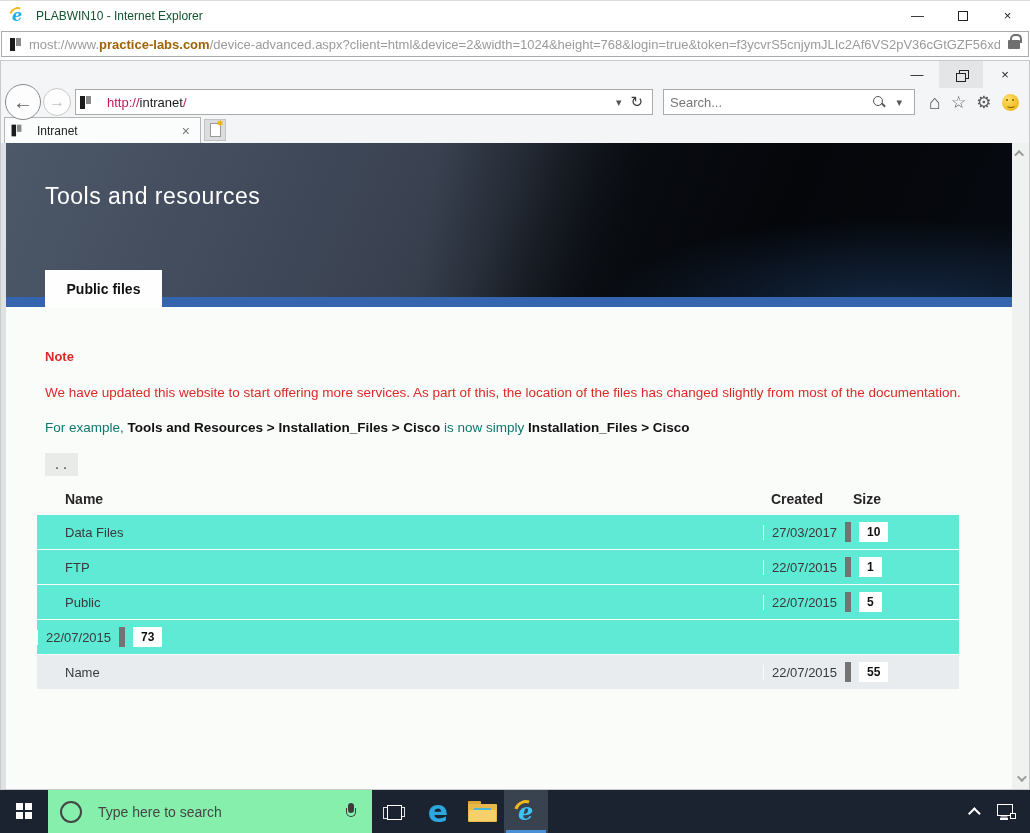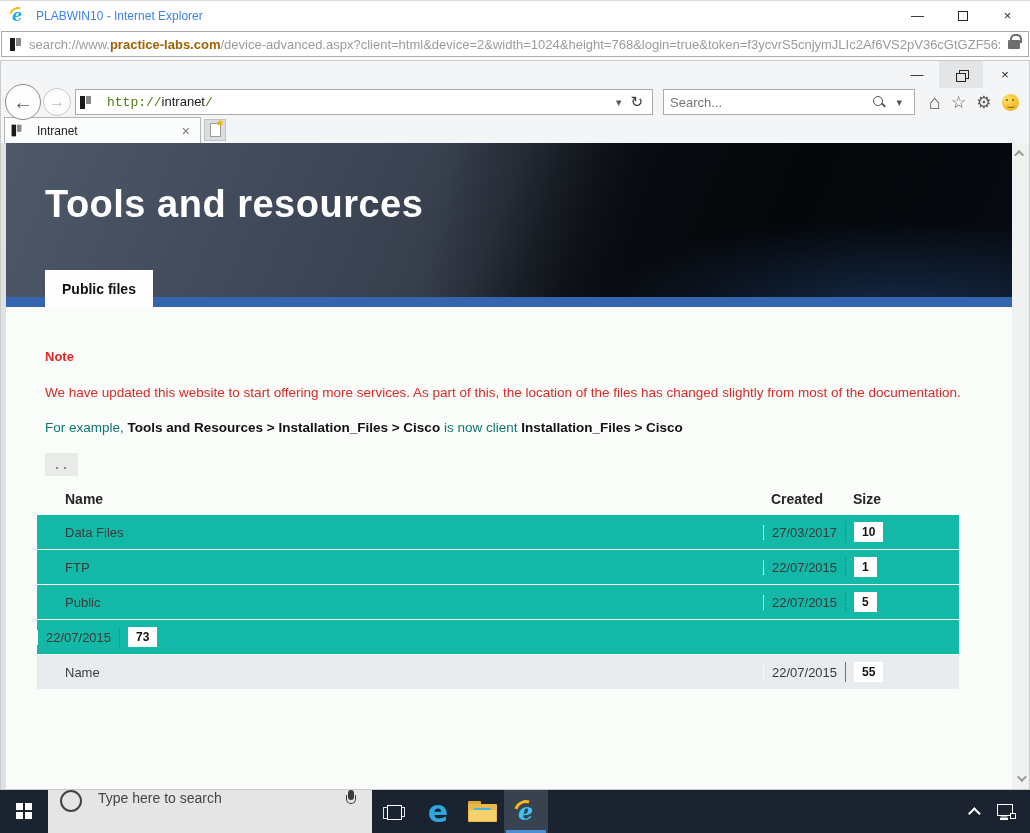--- a/index.html
+++ b/index.html
@@ -7,21 +7,21 @@
   .screen { position:relative; width:1030px; height:833px; background:#fff; overflow:hidden;
             font-family:"Liberation Sans", sans-serif; }
 
   
   .outer-titlebar { position:absolute; left:0; top:0; width:1030px; height:30px; background:#fff;
                     display:flex; align-items:center; border-top:1px solid #dcdcdc; }
   .ie-logo { position:relative; width:18px; height:18px; margin-left:9px; display:inline-block; }
   .ie-logo .e { position:absolute; left:3px; top:-1px; font:italic bold 16px "DejaVu Serif", serif; color:#1caee4; }
   .ie-logo::after { content:''; position:absolute; inset:0; border:2px solid transparent;
                     border-top-color:#f2b81c; border-radius:50%; transform:rotate(-28deg); }
-  .outer-title { margin-left:9px; font-size:12px; color:#3b82f6; }
+  .outer-title { margin-left:9px; font-size:12px; color:#14532d; }
   .outer-controls { margin-left:auto; display:flex; align-items:center; height:100%; }
   .octl { width:45px; height:100%; display:flex; align-items:center; justify-content:center;
           color:#222; font-size:13px; cursor:default; }
   .octl .maxbox { width:10px; height:10px; border:1px solid #222; display:block; }
 
   .outer-addressbar { position:absolute; left:0; top:30px; width:1030px; height:29px; background:#fff; }
   .outer-url-box { position:absolute; left:1px; right:1px; top:1px; bottom:2px; border:1px solid #ababab;
                    background:#fff; display:flex; align-items:center; padding:0 8px; }
   .pl-favicon { position:relative; width:11px; height:13px; margin-right:8px; flex:0 0 auto; }
   .pl-favicon::before { content:''; position:absolute; left:0; top:0; width:5px; height:13px; background:#1b1b1b; }
@@ -43,21 +43,21 @@
   .restore-glyph::before { content:''; position:absolute; left:3px; top:0; width:8px; height:7px; border:1px solid #222; background:#e4e5e6; }
   .restore-glyph::after  { content:''; position:absolute; left:0; top:3px; width:8px; height:7px; border:1px solid #222; background:#e4e5e6; }
 
   .nav-row { position:absolute; left:0; top:26px; width:1028px; height:30px; display:flex; align-items:center; }
   .nav-btn { border-radius:50%; display:flex; align-items:center; justify-content:center; background:#fdfdfd; }
   .back-btn { width:36px; height:36px; margin-left:4px; border:1px solid #8a8a8a; color:#5c5c5c; font-size:20px; z-index:2; }
   .fwd-btn  { width:28px; height:28px; margin-left:2px; border:1px solid #c9c9c9; color:#c0c0c0; font-size:16px; }
   .addr-field { display:flex; align-items:center; width:578px; height:26px; margin-left:4px;
                 border:1px solid #ababab; background:#fff; padding:0 4px; }
   .addr-text { flex:1; font-size:13px; white-space:nowrap; }
-  .addr-text .dim { color:#4d7c0f;font-family:Liberation Mono, monospace; }
+  .addr-text .dim { color:#be185d; }
   .addr-text .host { color:#1b1b1b; }
   .addr-caret { color:#555; font-size:11px; padding:0 6px; }
   .addr-refresh { color:#3c3c3c; font-size:15px; padding:0 5px 0 3px; }
   .search-field { display:flex; align-items:center; width:252px; height:26px; margin-left:10px;
                   border:1px solid #ababab; background:#fff; padding:0 6px; }
   .search-input { flex:1; border:none; outline:none; font-size:13px; color:#666; background:transparent;
                   font-family:"Liberation Sans", sans-serif; }
   .mag { position:relative; width:14px; height:14px; margin-right:4px; }
   .mag::before { content:''; position:absolute; left:1px; top:1px; width:8px; height:8px;
                  border:1.5px solid #555; border-radius:50%; }
@@ -86,58 +86,58 @@
   
   .viewport { position:absolute; left:0; top:82px; width:1028px; height:646px; background:#fafcfa; }
   .page { position:absolute; left:0; top:0; right:17px; bottom:0; border-left:5px solid #dfe2e4; background:#fafcfa; overflow:hidden; }
 
   .hero { position:absolute; left:0; top:0; right:0; height:154px;
           background:
             radial-gradient(ellipse 420px 130px at 88% 108%, rgba(45,95,160,.38), transparent 70%),
             linear-gradient(100deg, transparent 42%, rgba(4,6,10,.75) 62%),
             linear-gradient(113deg, #4d5869 0%, #424c5d 22%, #3a4251 40%, #333b48 49%, #161b23 60%, #07090d 75%, #0a0e15 90%, #0f1a2a 100%);
         }
-  .hero-title { position:absolute; left:39px; top:40px; color:#fff; font-size:38px; font-weight:bold; letter-spacing:.5px; }
+  .hero-title { position:absolute; left:39px; top:40px; color:#fff; font-size:23px; font-weight:normal; letter-spacing:.5px; }
   .bluestripe { position:absolute; left:0; right:0; top:154px; height:10px; background:#3465ae; }
-  .pf-tab { position:absolute; left:39px; top:127px; width:108px; height:38px; background:#fdfefd;
+  .pf-tab { position:absolute; left:39px; top:127px; width:117px; height:38px; background:#fdfefd;
             display:flex; align-items:center; justify-content:center; font-size:14px; font-weight:bold; color:#111; z-index:3; }
 
   .content { position:absolute; left:0; right:0; top:164px; bottom:0; background:#fafcfa; }
   .note-heading { position:absolute; left:39px; top:42px; color:#da2a27; font-weight:bold; font-size:13px; }
   .note-body { position:absolute; left:39px; top:78px; right:40px; color:#da2a27; font-size:13.5px; }
   .example-line { position:absolute; left:39px; top:113px; right:40px; font-size:13.5px; }
   .example-line .red { color:#0f766e; }
   .example-line .bold { color:#111; font-weight:bold; }
   .updir-btn { position:absolute; left:39px; top:146px; width:33px; height:23px; background:#e9ebe9;
                color:#555; font-size:11px; font-weight:bold; display:flex; align-items:center; justify-content:center; letter-spacing:1px; }
 
   .filetable { position:absolute; left:31px; top:176px; width:922px; font-size:13px; }
   .thead { display:flex; height:32px; align-items:center; font-weight:bold; color:#262626; font-size:14px; }
-  .trow { display:flex; height:34px; align-items:center; background:#14b8a6; margin-bottom:1px; color:#3a3a3a; }
+  .trow { display:flex; height:34px; align-items:center; background:#5eead4; margin-bottom:1px; color:#3a3a3a; }
   .trow:last-child { background:#e9ecee; }
   .col-name { width:726px; padding-left:28px; }
   .col-created { width:82px; padding-left:8px; border-left:1px solid #fafcfa; }
-  .col-size { width:114px; padding-left:8px; border-left:1px solid #737373; }
+  .col-size { width:114px; padding-left:8px; border-left:6px solid #737373; }
   .size-badge { display:inline-block; background:#fff; padding:3px 8px; font-weight:bold; font-size:12px; color:#111; }
 
   
   .scrollbar { position:absolute; right:0; top:0; width:17px; height:646px; background:#f0f1f1; }
   .scroll-btn { position:absolute; left:0; width:17px; height:17px; display:flex; align-items:center; justify-content:center; }
   .scroll-btn.up { top:2px; } .scroll-btn.down { bottom:2px; }
   .chev { width:7px; height:7px; border-left:2px solid #9a9a9a; border-top:2px solid #9a9a9a; }
   .chev.up { transform:rotate(45deg) translateY(2px); }
   .chev.down { transform:rotate(225deg) translateY(2px); }
 
   
   .taskbar { position:absolute; left:0; top:790px; width:1030px; height:43px; background:#1c2330; display:flex; align-items:center; }
   .start-btn { width:48px; height:43px; display:flex; align-items:center; justify-content:center; }
   .win-logo { width:17px; height:17px;
               background-image:linear-gradient(#fff,#fff),linear-gradient(#fff,#fff),linear-gradient(#fff,#fff),linear-gradient(#fff,#fff);
               background-size:7px 7px; background-position:0 0,9px 0,0 9px,9px 9px; background-repeat:no-repeat; }
-  .tb-search { width:324px; height:43px; background:#e5e5e5; display:flex; align-items:flex-start; padding:0 12px; }
+  .tb-search { width:324px; height:43px; background:#86efac; display:flex; align-items:center; padding:0 12px; }
   .cortana-circle { width:22px; height:22px; border:2px solid #444; border-radius:50%; flex:0 0 auto; }
   .tb-search-text { flex:1; margin-left:16px; font-size:14px; color:#454545; }
   .mic { position:relative; width:10px; height:18px; flex:0 0 auto; margin-right:4px; }
   .mic::before { content:''; position:absolute; left:2px; top:0; width:6px; height:10px; background:#3c3c3c; border-radius:3px; }
   .mic::after { content:''; position:absolute; left:0; top:5px; width:8px; height:8px;
                 border:1.5px solid #3c3c3c; border-top:none; border-radius:0 0 6px 6px; }
 
   .tb-btn { width:44px; height:43px; display:flex; align-items:center; justify-content:center; position:relative; }
   .taskview { position:relative; width:22px; height:16px; }
   .taskview::before { content:''; position:absolute; left:4px; top:1px; width:13px; height:13px; border:1.5px solid #fff; }
@@ -185,21 +185,21 @@
         </span>
       <span class="octl">
           <span>×</span>
         </span>
     </div>
   </div>
 
   <div class="outer-addressbar">
     <div class="outer-url-box">
       <span class="pl-favicon"></span>
-      <span class="outer-url"><span class="dim">search://www.</span><span class="host">practice-labs.com</span><span class="dim">/device-advanced.aspx?client=html&amp;device=2&amp;width=1024&amp;height=768&amp;login=true&amp;token=f3ycvrS5cnjymJLIc2Af6VS2pV36cGtGZF56xd87XOZWWsHwi</span></span>
+      <span class="outer-url"><span class="dim">most://www.</span><span class="host">practice-labs.com</span><span class="dim">/device-advanced.aspx?client=html&amp;device=2&amp;width=1024&amp;height=768&amp;login=true&amp;token=f3ycvrS5cnjymJLIc2Af6VS2pV36cGtGZF56xd87XOZWWsHwi</span></span>
       <span class="lock"></span>
     </div>
   </div>
 
   <div class="inner-window">
 
     <div class="inner-controls">
       <span class="ictl">
           <span>—</span>
         </span>
@@ -256,21 +256,21 @@
           <div class="hero-title">Tools and resources</div>
         </div>
         <div class="bluestripe"></div>
         <div class="pf-tab">
             <span>Public files</span>
           </div>
 
         <div class="content">
           <div class="note-heading">Note</div>
           <div class="note-body">We have updated this website to start offering more services. As part of this, the location of the files has changed slightly from most of the documentation.</div>
-          <div class="example-line"><span class="red">For example, </span><span class="bold">Tools and Resources &gt; Installation_Files &gt; Cisco</span><span class="red"> is now client </span><span class="bold">Installation_Files &gt; Cisco</span></div>
+          <div class="example-line"><span class="red">For example, </span><span class="bold">Tools and Resources &gt; Installation_Files &gt; Cisco</span><span class="red"> is now simply </span><span class="bold">Installation_Files &gt; Cisco</span></div>
 
           <div class="updir-btn">
               <span>. .</span>
             </div>
 
           <div class="filetable">
             <div class="thead">
               <span class="col-name">Name</span>
               <span class="col-created" style="border-left:none">Created</span>
               <span class="col-size" style="border-left:none">Size</span>

